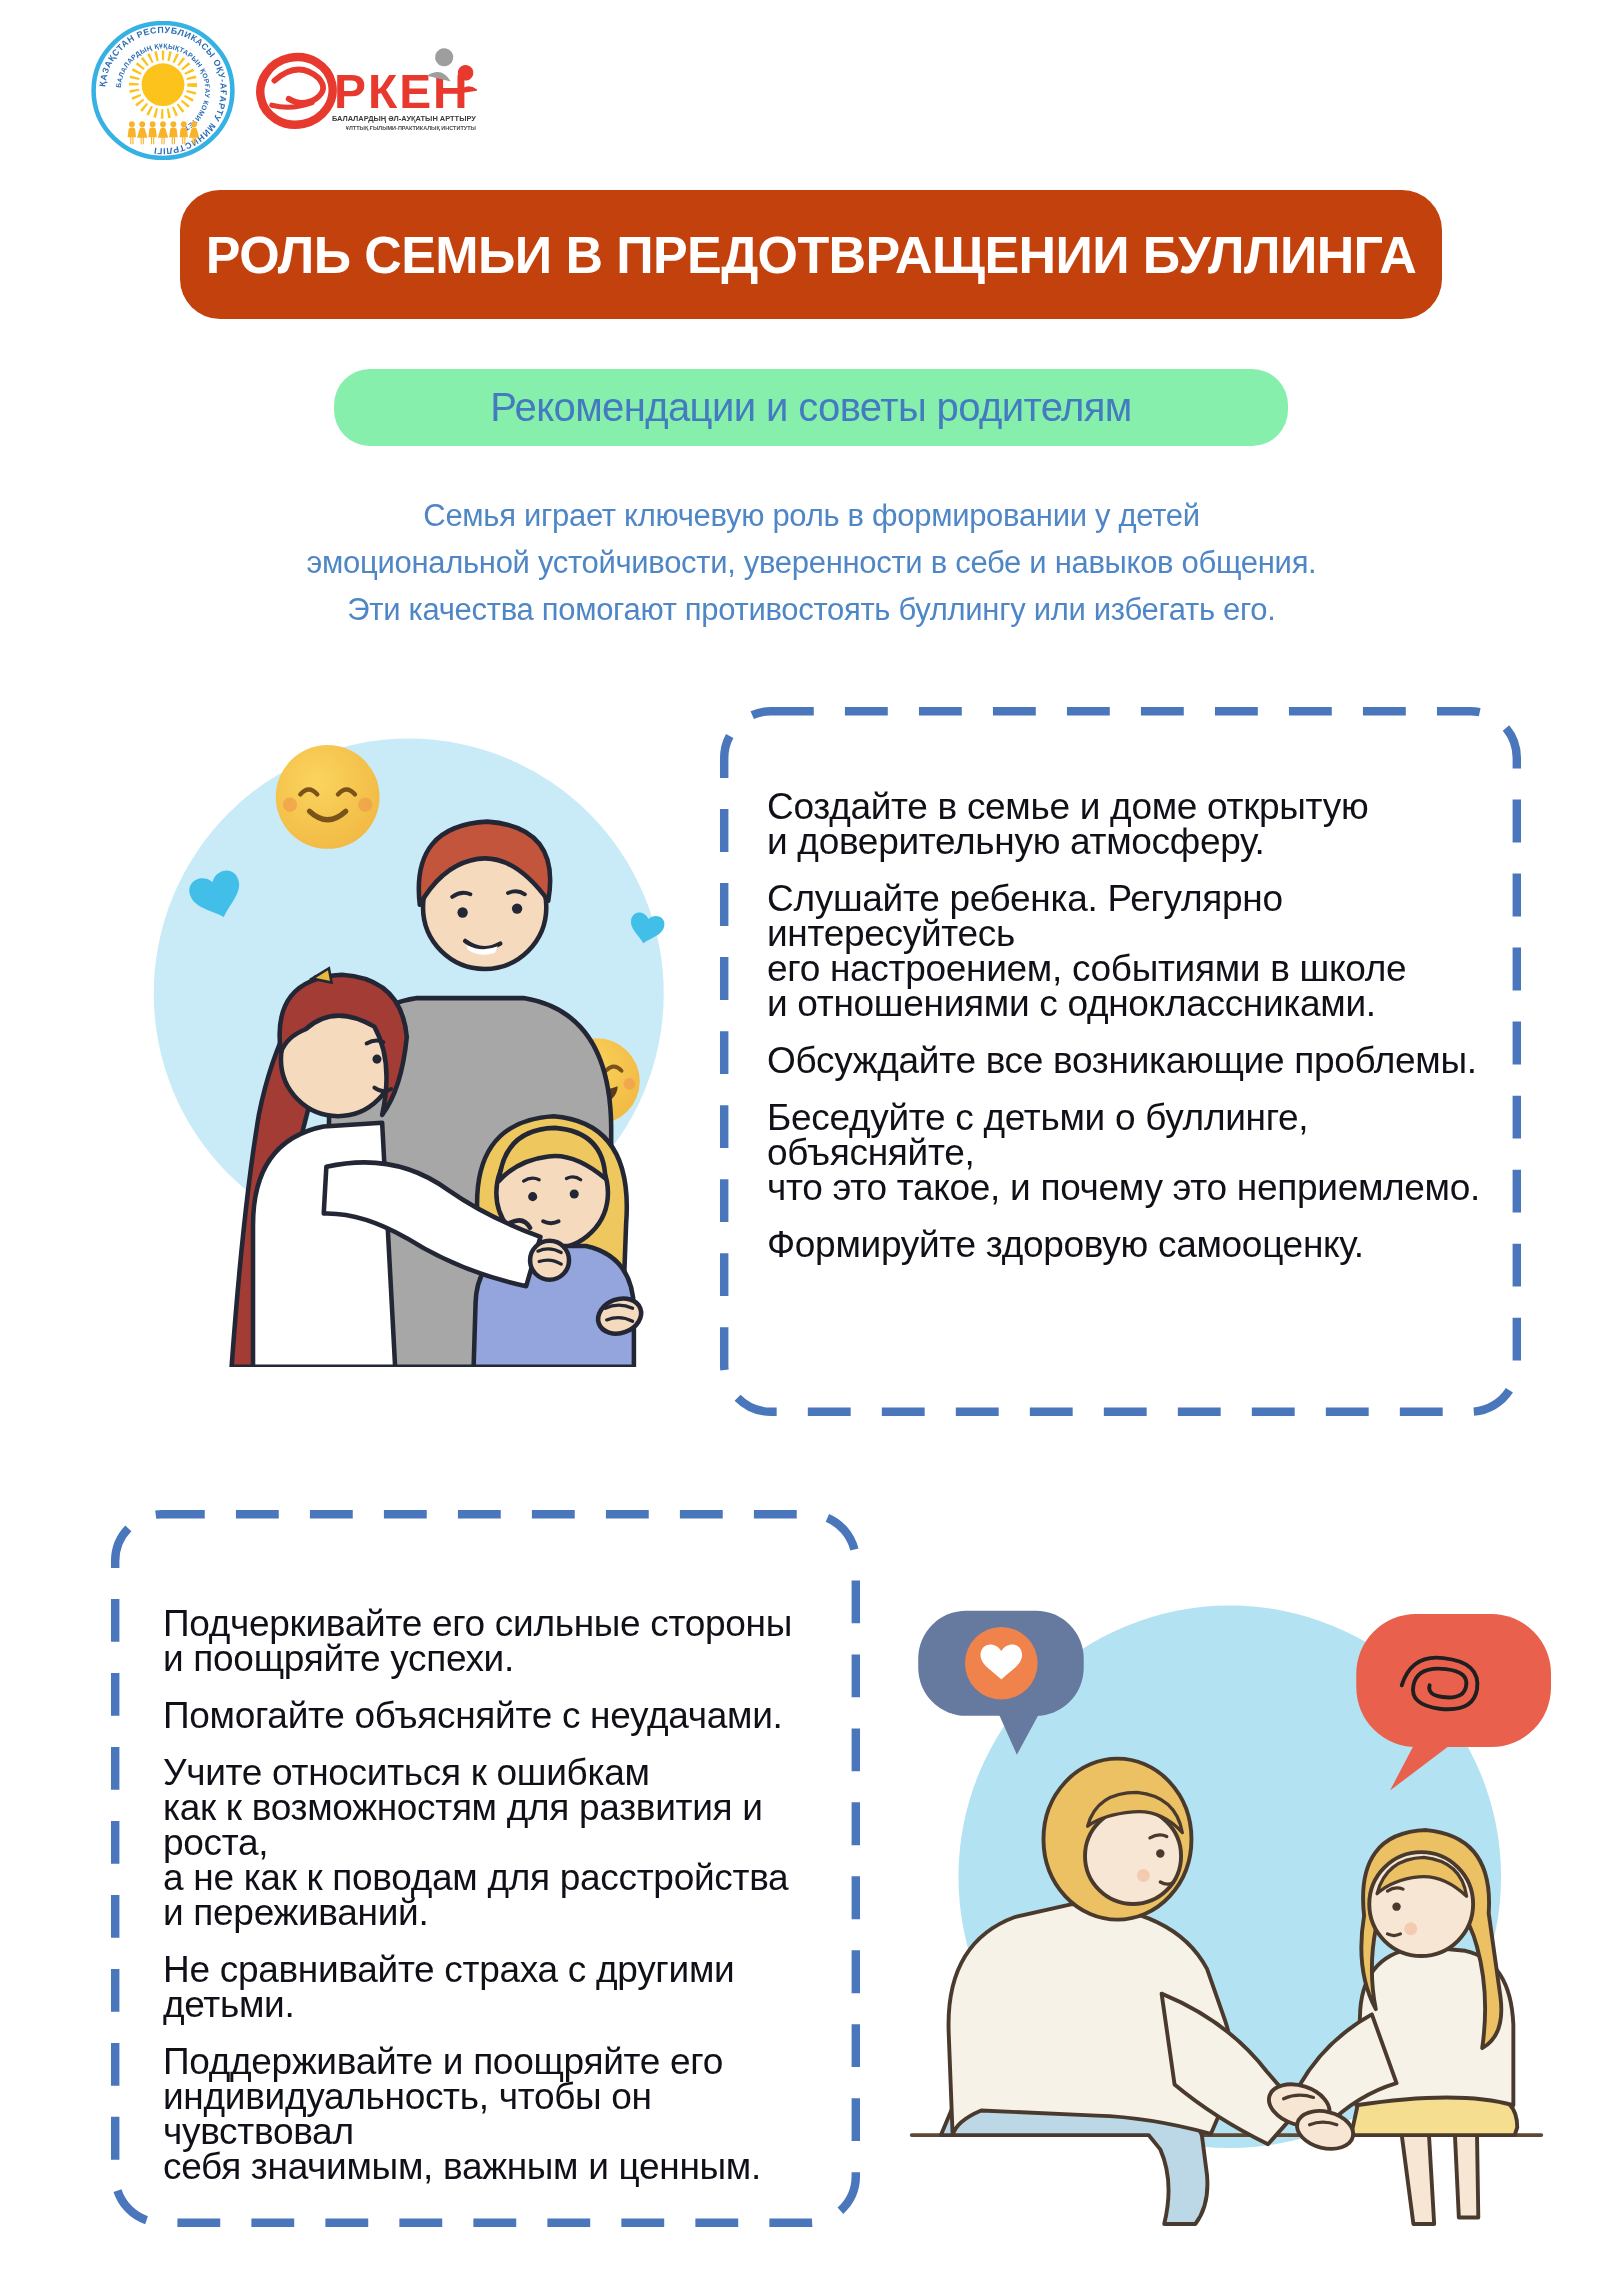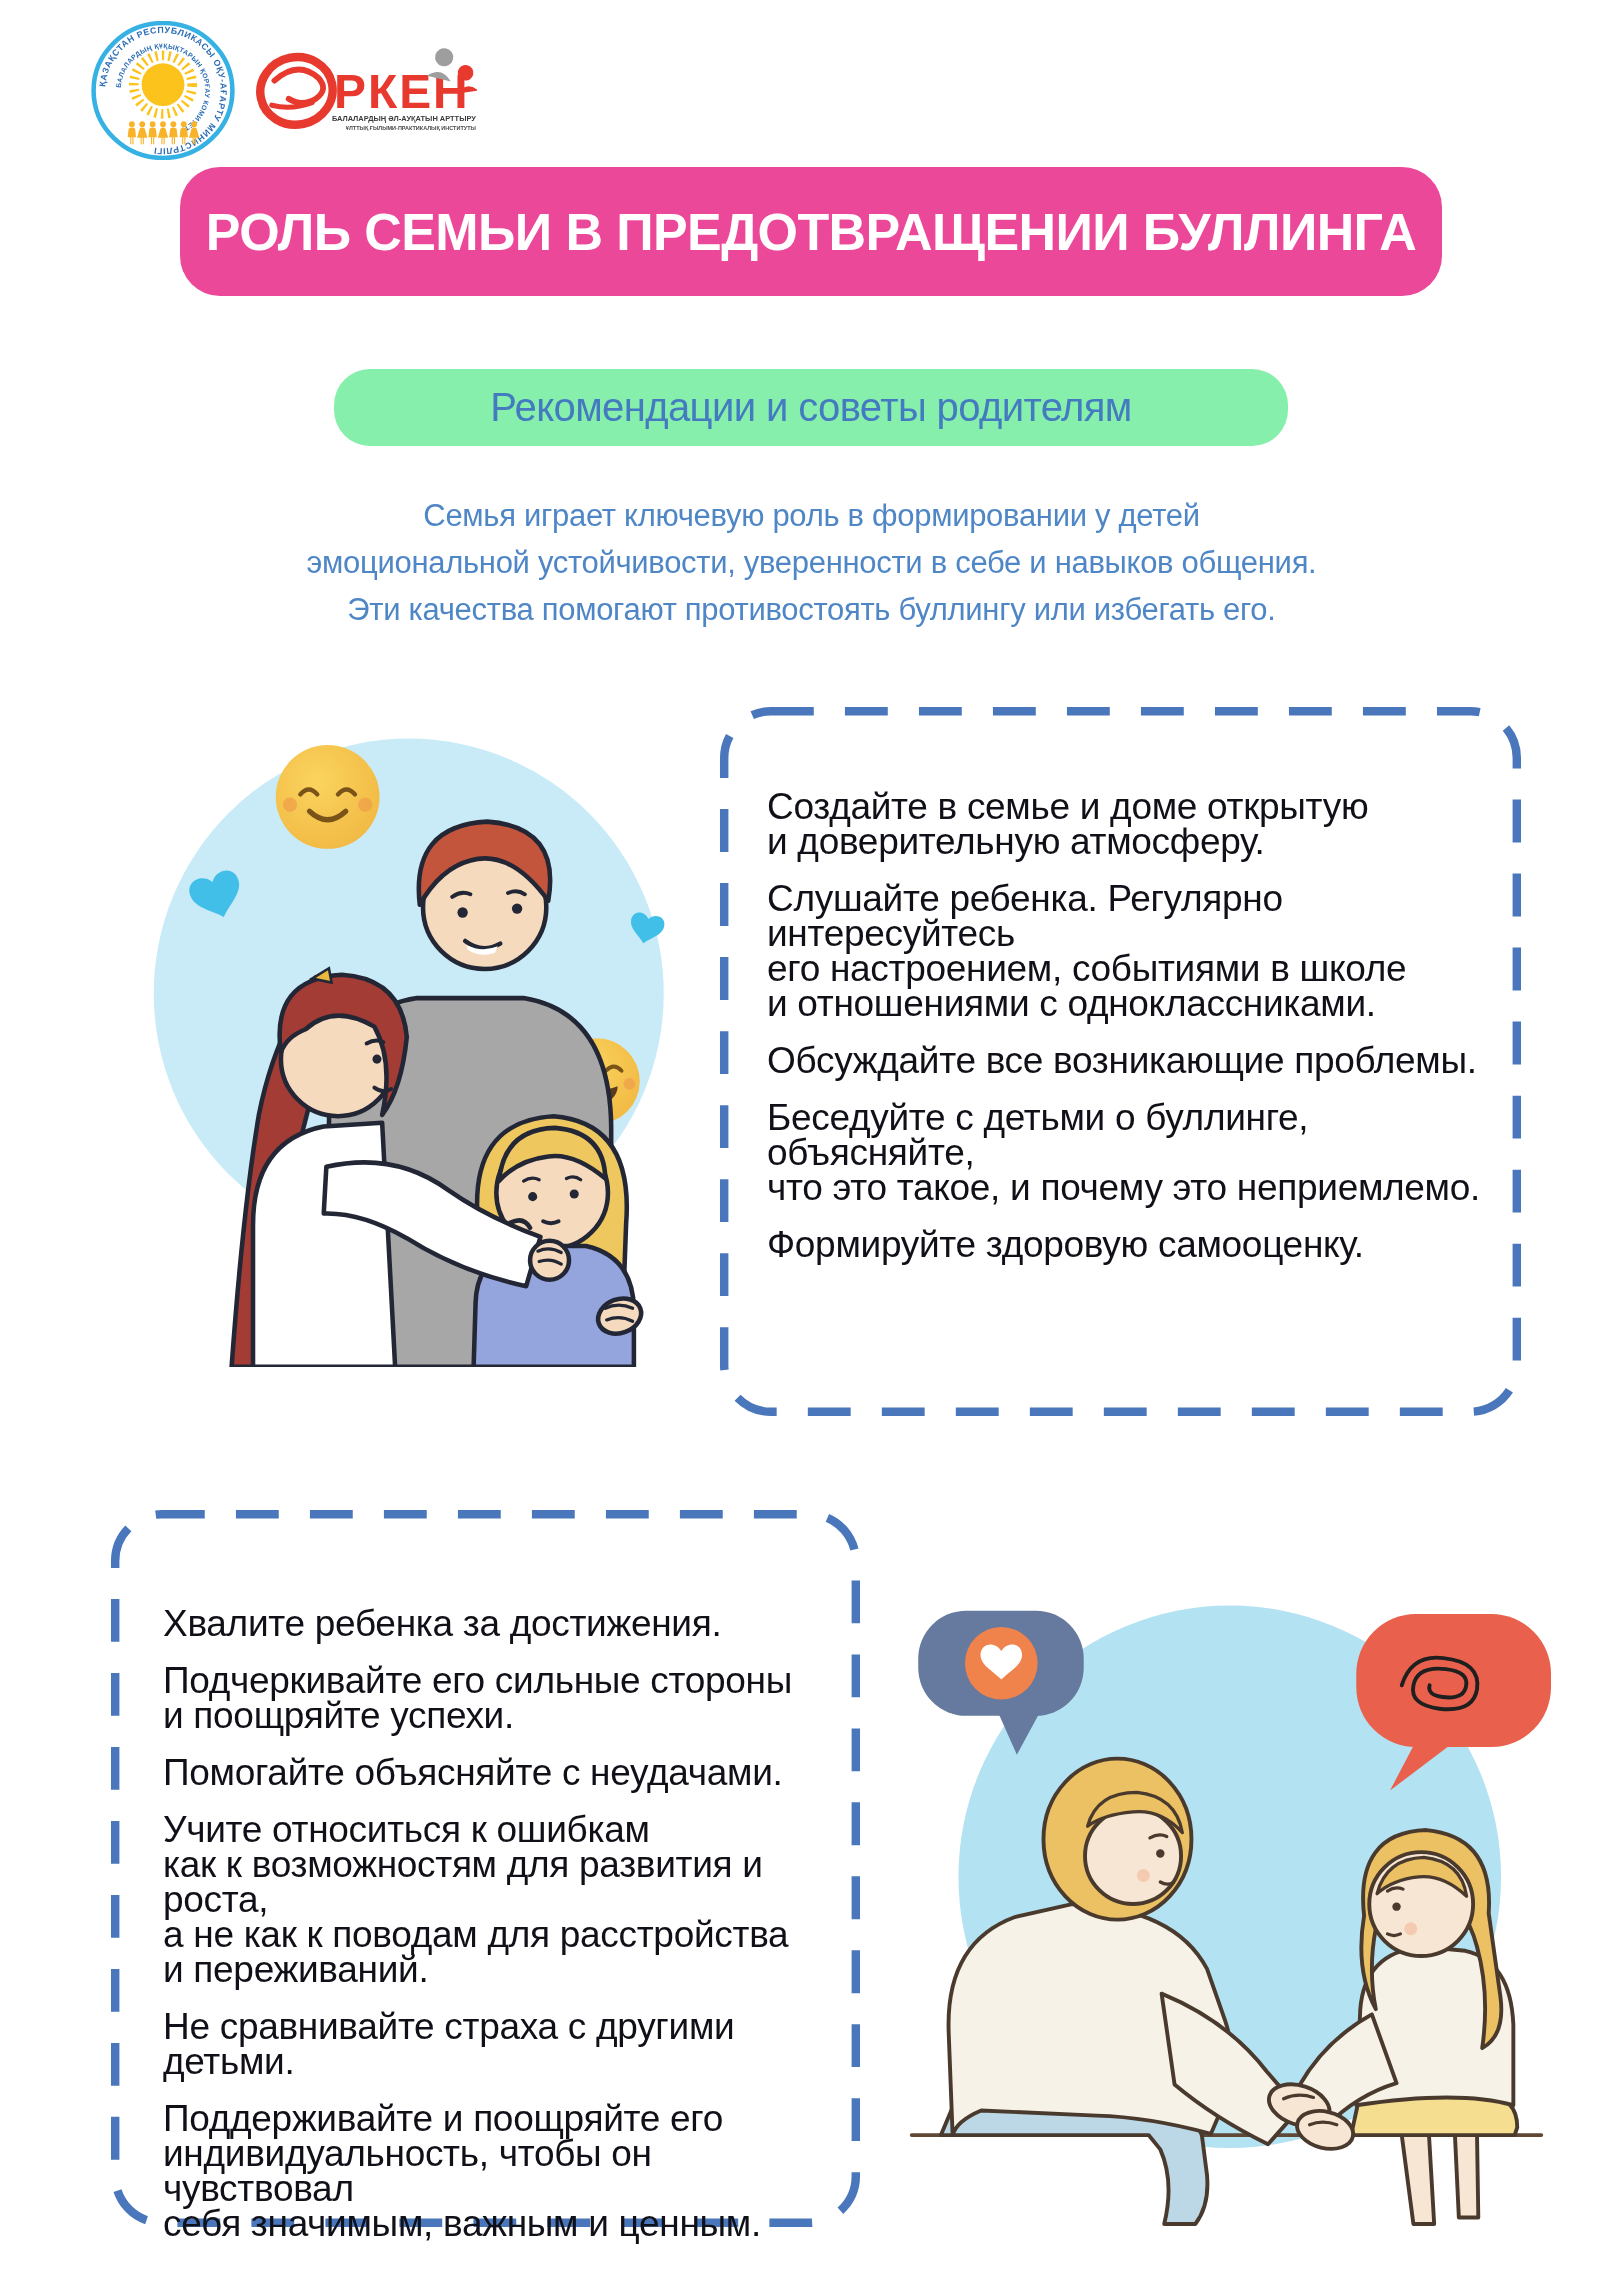--- a/index.html
+++ b/index.html
@@ -5,22 +5,22 @@
   html,body{margin:0;padding:0;background:#ffffff;}
   #page{
     position:relative;width:1623px;height:2295px;background:#ffffff;overflow:hidden;
     font-family:"Liberation Sans", sans-serif;
   }
   
   .emblem{position:absolute;left:91px;top:21.4px;width:144px;height:139px;}
   .orken{position:absolute;left:252px;top:43px;width:225px;height:92px;}
   
   .title-banner{
-    position:absolute;left:180px;top:167px;width:1262px;height:129px;
-    background:#ec4899;border-radius:40px;display:flex;align-items:center;justify-content:center;
+    position:absolute;left:180px;top:190px;width:1262px;height:129px;
+    background:#c2410c;border-radius:40px;display:flex;align-items:center;justify-content:center;
   }
   .title-banner span{
     color:#ffffff;font-size:52px;font-weight:bold;letter-spacing:-0.6px;white-space:nowrap;
   }
   .subtitle-banner{
     position:absolute;left:334px;top:369px;width:954px;height:77px;
     background:#86efac;border-radius:36px;display:flex;align-items:center;justify-content:center;
   }
   .subtitle-banner span{color:#447bc0;font-size:40px;letter-spacing:-0.6px;}
   .intro{
@@ -203,21 +203,20 @@
     <p>Обсуждайте все возникающие проблемы.</p>
     <p>Беседуйте с детьми о буллинге, объясняйте,
 что это такое, и почему это неприемлемо.</p>
     <p>Формируйте здоровую самооценку.</p>
   </div>
 
   <div class="rec-box box2">
     <svg class="dash" viewBox="0 0 1157 1108" preserveAspectRatio="none">
       <rect x="8" y="8" width="1141" height="1092" rx="72" fill="none" stroke="#4a77bc" stroke-width="13" stroke-dasharray="66 48"></rect>
     </svg>
-    <p>Хвалите ребенка за достижения.</p>
     <p>Подчеркивайте его сильные стороны
 и поощряйте успехи.</p>
     <p>Помогайте объясняйте с неудачами.</p>
     <p>Учите относиться к ошибкам
 как к возможностям для развития и роста,
 а не как к поводам для расстройства
 и переживаний.</p>
     <p>Не сравнивайте страха с другими детьми.</p>
     <p>Поддерживайте и поощряйте его
 индивидуальность, чтобы он чувствовал

